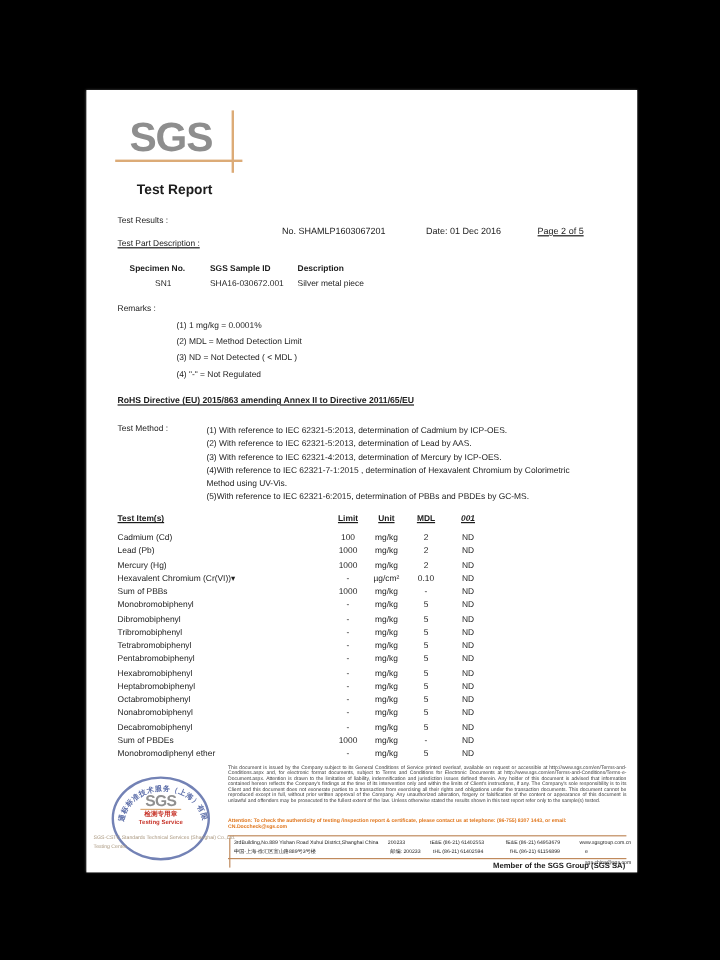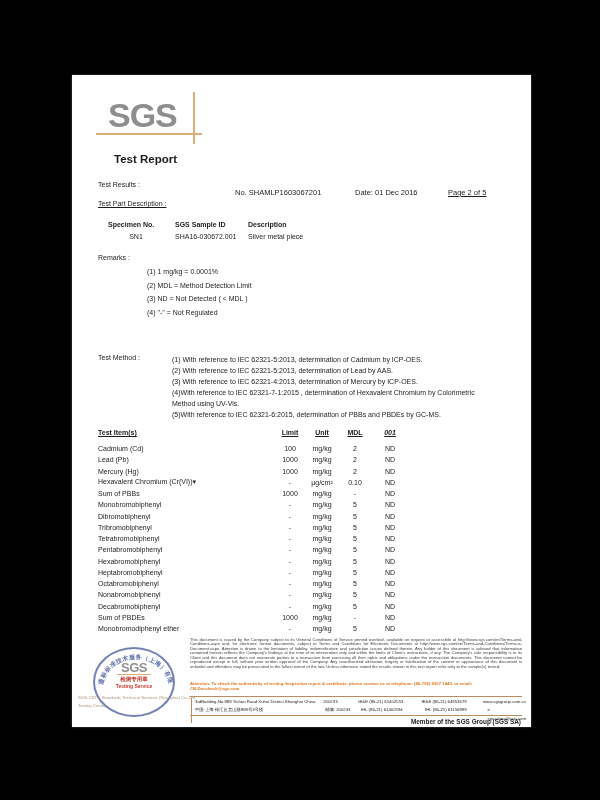--- a/index.html
+++ b/index.html
@@ -83,20 +83,21 @@
   <div class="abs body-text spec-val sv3">Silver metal piece</div>
 
   <div class="abs body-text lbl-remarks">Remarks :</div>
   <div class="abs body-text remarks-list">
     <div>(1) 1 mg/kg = 0.0001%</div>
     <div>(2) MDL = Method Detection Limit</div>
     <div>(3) ND = Not Detected ( &lt; MDL )</div>
     <div>(4) "-" = Not Regulated</div>
   </div>
 
+  <div class="abs rohs">RoHS Directive (EU) 2015/863 amending Annex II to Directive 2011/65/EU</div>
 
   <div class="abs body-text lbl-method">Test Method :</div>
   <div class="abs body-text method-lines">
     <div class="nowrap">(1) With reference to IEC 62321-5:2013, determination of Cadmium by ICP-OES.</div>
     <div class="nowrap">(2) With reference to IEC 62321-5:2013, determination of Lead by AAS.</div>
     <div class="nowrap">(3) With reference to IEC 62321-4:2013, determination of Mercury by ICP-OES.</div>
     <div class="nowrap">(4)With reference to IEC 62321-7-1:2015 , determination of Hexavalent Chromium by Colorimetric</div>
     <div class="nowrap">Method using UV-Vis.</div>
     <div class="nowrap">(5)With reference to IEC 62321-6:2015, determination of PBBs and PBDEs by GC-MS.</div>
   </div>

